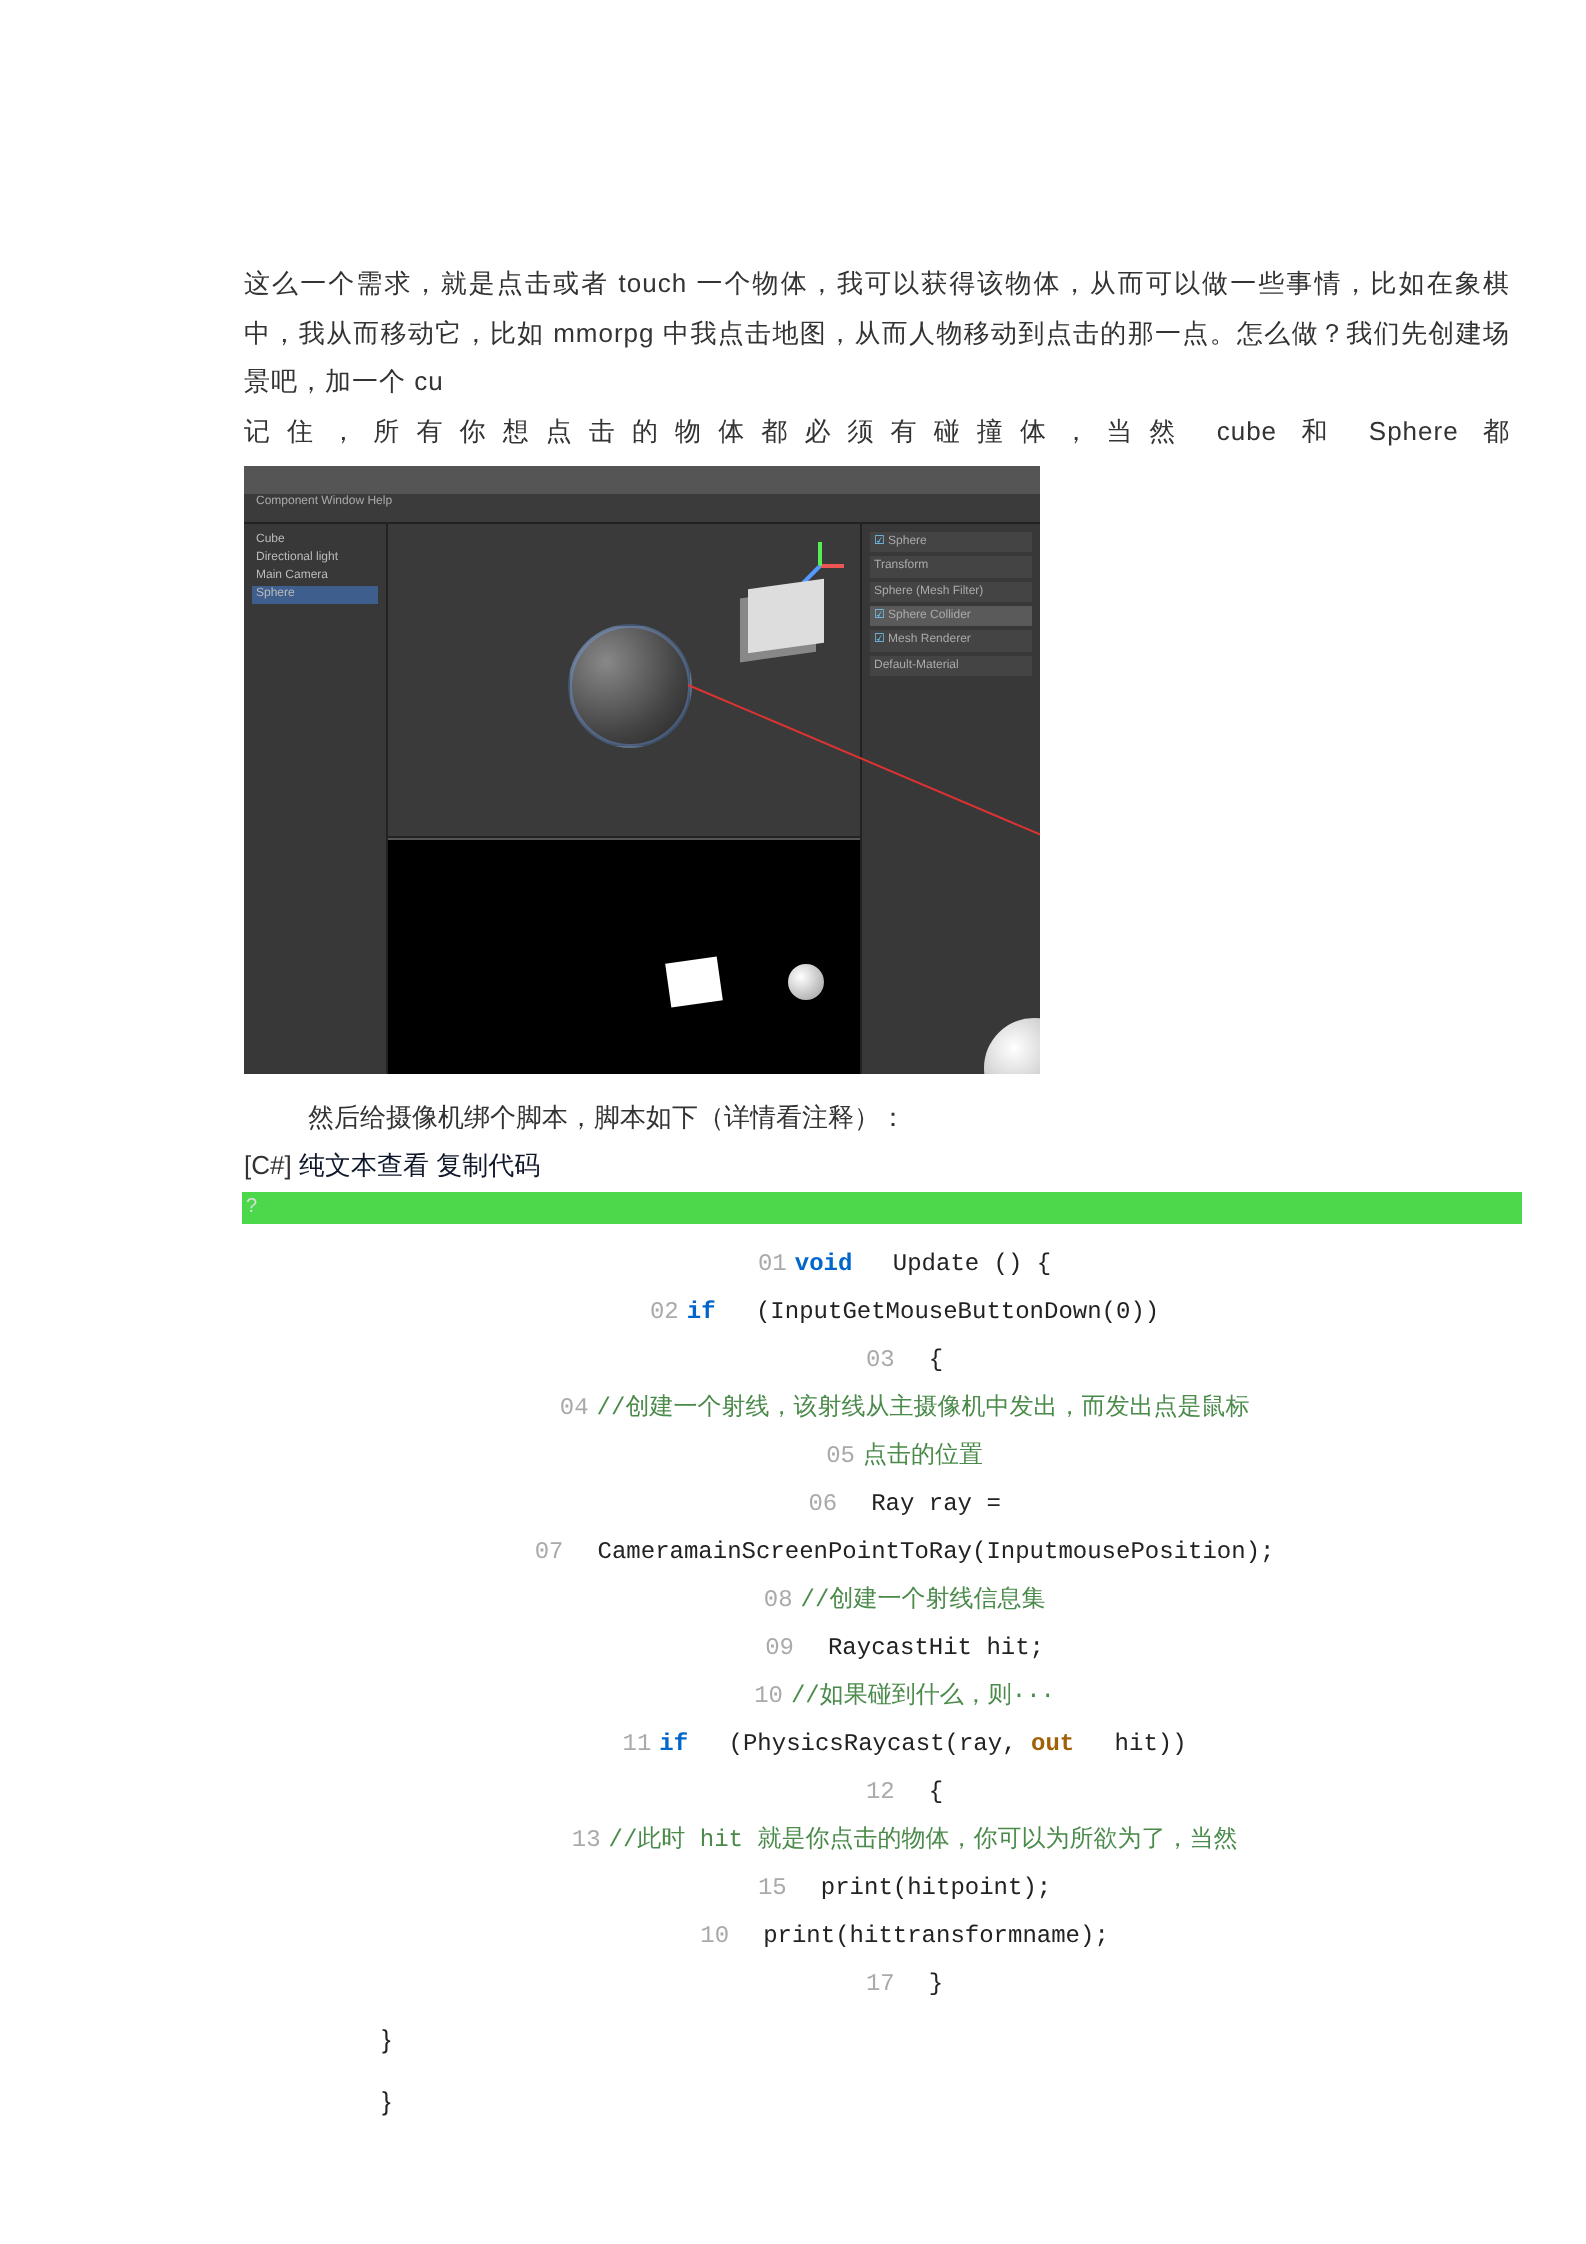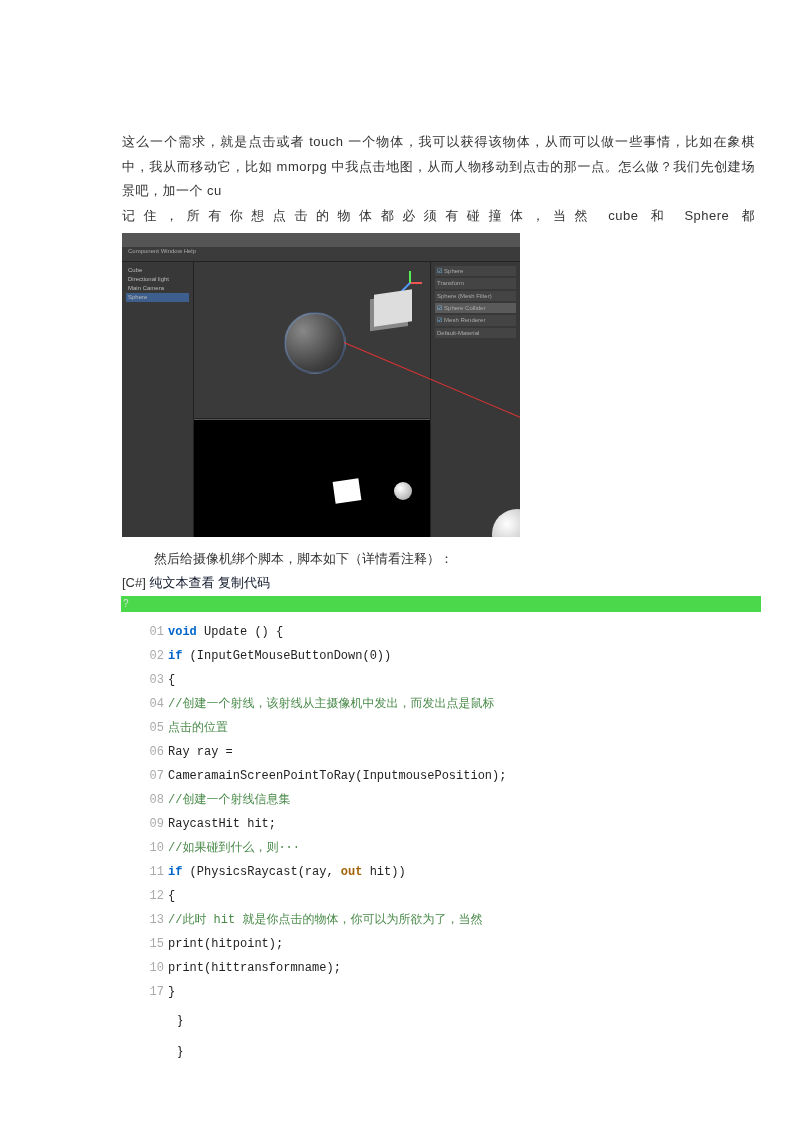--- a/index.html
+++ b/index.html
@@ -104,27 +104,27 @@
     background:#4bd84b;
     height:16px; margin-top:4px; margin-left:-1px; margin-right:-6px;
     color:#ddd; font-size:10px; padding-left:2px; line-height:16px;
   }
   .codeblock {
     margin-top: 8px;
     font-family: Consolas, "Courier New", monospace;
     font-size: 12px;
     line-height: 2.0;
   }
-  .codeline { display:flex; }
+  .codeline { display:flex;justify-content:center; }
   .ln { width: 42px; text-align:right; color:#aaa; padding-right:4px; flex-shrink:0;}
   .code { white-space: pre; }
   .kw { color:#0066cc; font-weight:bold; }
   .kw2 { color:#a16207; font-weight:bold; }
   .cm { color:#4a8a4a; }
-  .plain { color:#222; }
+  .plain { color:#222;padding-left:13px; }
   .extra-brace { margin-left: 56px; line-height:2.4; }
 </style>
 </head>
 <body>
 
 <div class="page">
 
   <div class="prose">这么一个需求，就是点击或者 touch 一个物体，我可以获得该物体，从而可以做一些事情，比如在象棋中，我从而移动它，比如 mmorpg 中我点击地图，从而人物移动到点击的那一点。怎么做？我们先创建场景吧，加一个 cu</div>
   <div class="prose last-line">记住，所有你想点击的物体都必须有碰撞体，当然 cube 和 Sphere 都</div>
 

